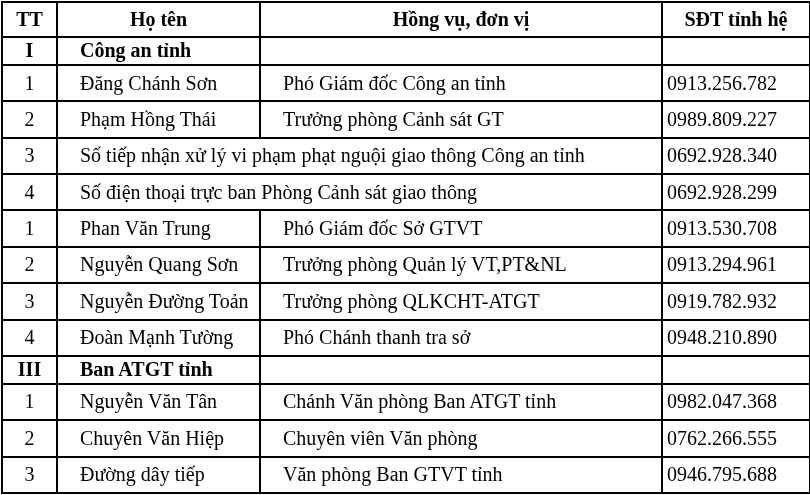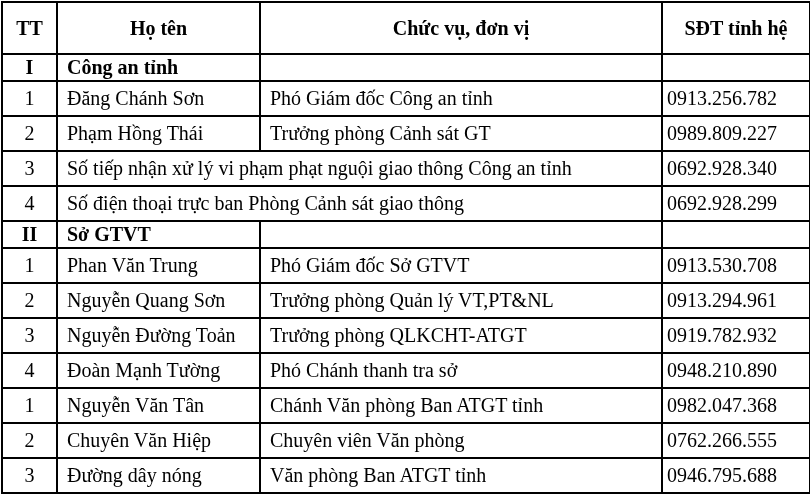--- a/index.html
+++ b/index.html
@@ -27,57 +27,57 @@
     padding: 0 4px;
     vertical-align: middle;
     overflow: hidden;
     white-space: nowrap;
   }
   col.c-tt    { width: 55px;  }
   col.c-name  { width: 203px; }
   col.c-pos   { width: 402px; }
   col.c-phone { width: 148px; }
 
-  thead tr { height: 52px; }
+  thead tr { height: 35px; }
   tr.section { height: 26px; }
   tr.data, tr.merged { height: 34px; }
 
   .contact-table th {
     font-weight: bold;
     text-align: center;
   }
   td.tt {
     text-align: center;
   }
   tr.section td.tt,
   td.section-title {
     font-weight: bold;
   }
   td.name, td.position, td.section-title, td.description {
     text-align: left;
-    padding-left: 9px;
+    padding-left: 22px;
   }
   td.phone {
   }
 </style>
 </head>
 <body>
 
 <table class="contact-table">
   <colgroup>
     <col class="c-tt">
     <col class="c-name">
     <col class="c-pos">
     <col class="c-phone">
   </colgroup>
   <thead>
     <tr>
       <th>TT</th>
       <th>Họ tên</th>
-      <th>Chức vụ, đơn vị</th>
+      <th>Hồng vụ, đơn vị</th>
       <th>SĐT tỉnh hệ</th>
     </tr>
   </thead>
   <tbody>
       <tr class="section">
         <td class="tt">I</td>
         <td class="section-title">Công an tỉnh</td>
         <td class="position"></td>
         <td class="phone"></td>
       </tr>
@@ -96,26 +96,20 @@
       <tr class="merged">
         <td class="tt">3</td>
         <td class="description" colspan="2">Số tiếp nhận xử lý vi phạm phạt nguội giao thông Công an tỉnh</td>
         <td class="phone">0692.928.340</td>
       </tr>
       <tr class="merged">
         <td class="tt">4</td>
         <td class="description" colspan="2">Số điện thoại trực ban Phòng Cảnh sát giao thông</td>
         <td class="phone">0692.928.299</td>
       </tr>
-      <tr class="section">
-        <td class="tt">II</td>
-        <td class="section-title">Sở GTVT</td>
-        <td class="position"></td>
-        <td class="phone"></td>
-      </tr>
       <tr class="data">
         <td class="tt">1</td>
         <td class="name">Phan Văn Trung</td>
         <td class="position">Phó Giám đốc Sở GTVT</td>
         <td class="phone">0913.530.708</td>
       </tr>
       <tr class="data">
         <td class="tt">2</td>
         <td class="name">Nguyễn Quang Sơn</td>
         <td class="position">Trưởng phòng Quản lý VT,PT&amp;NL</td>
@@ -126,32 +120,38 @@
         <td class="name">Nguyễn Đường Toản</td>
         <td class="position">Trưởng phòng QLKCHT-ATGT</td>
         <td class="phone">0919.782.932</td>
       </tr>
       <tr class="data">
         <td class="tt">4</td>
         <td class="name">Đoàn Mạnh Tường</td>
         <td class="position">Phó Chánh thanh tra sở</td>
         <td class="phone">0948.210.890</td>
       </tr>
+      <tr class="section">
+        <td class="tt">III</td>
+        <td class="section-title">Ban ATGT tỉnh</td>
+        <td class="position"></td>
+        <td class="phone"></td>
+      </tr>
       <tr class="data">
         <td class="tt">1</td>
         <td class="name">Nguyễn Văn Tân</td>
         <td class="position">Chánh Văn phòng Ban ATGT tỉnh</td>
         <td class="phone">0982.047.368</td>
       </tr>
       <tr class="data">
         <td class="tt">2</td>
         <td class="name">Chuyên Văn Hiệp</td>
         <td class="position">Chuyên viên Văn phòng</td>
         <td class="phone">0762.266.555</td>
       </tr>
       <tr class="data">
         <td class="tt">3</td>
-        <td class="name">Đường dây nóng</td>
-        <td class="position">Văn phòng Ban ATGT tỉnh</td>
+        <td class="name">Đường dây tiếp</td>
+        <td class="position">Văn phòng Ban GTVT tỉnh</td>
         <td class="phone">0946.795.688</td>
       </tr>
     </tbody>
 </table>
 
 </body></html>

